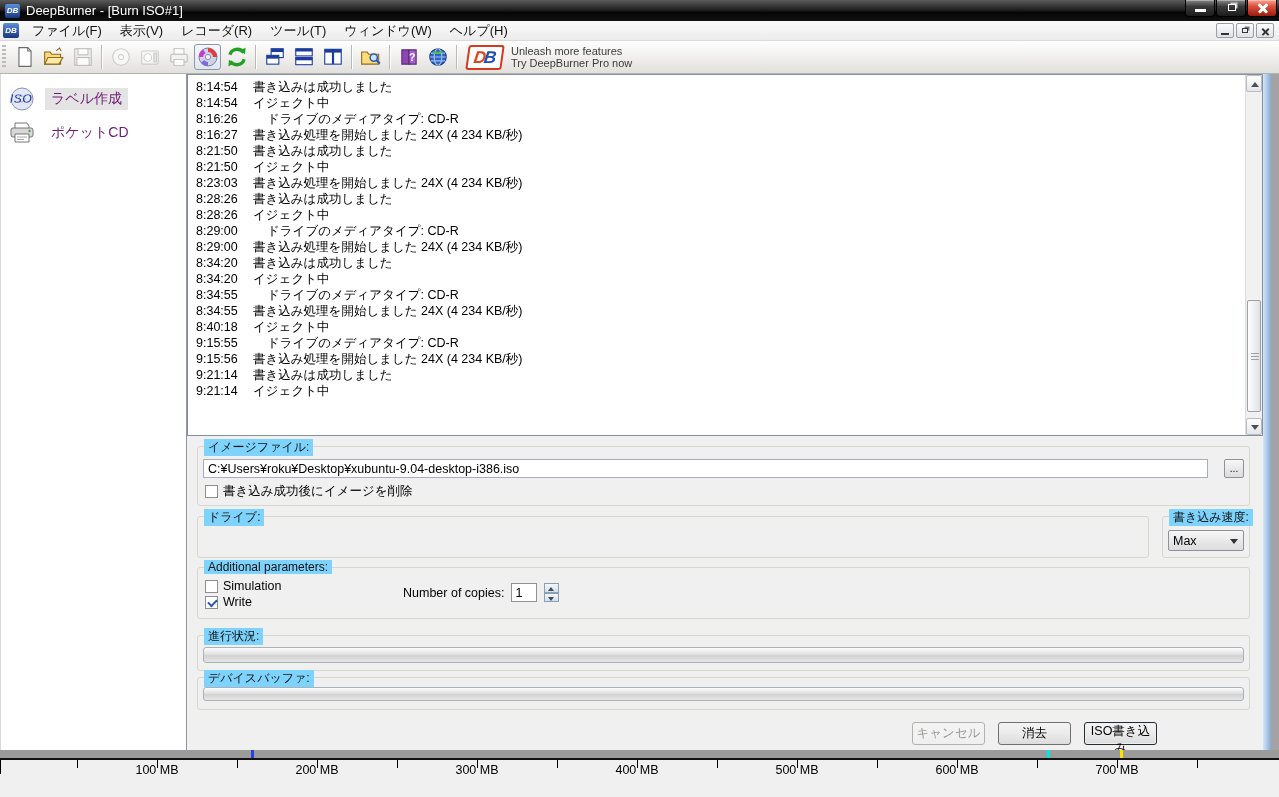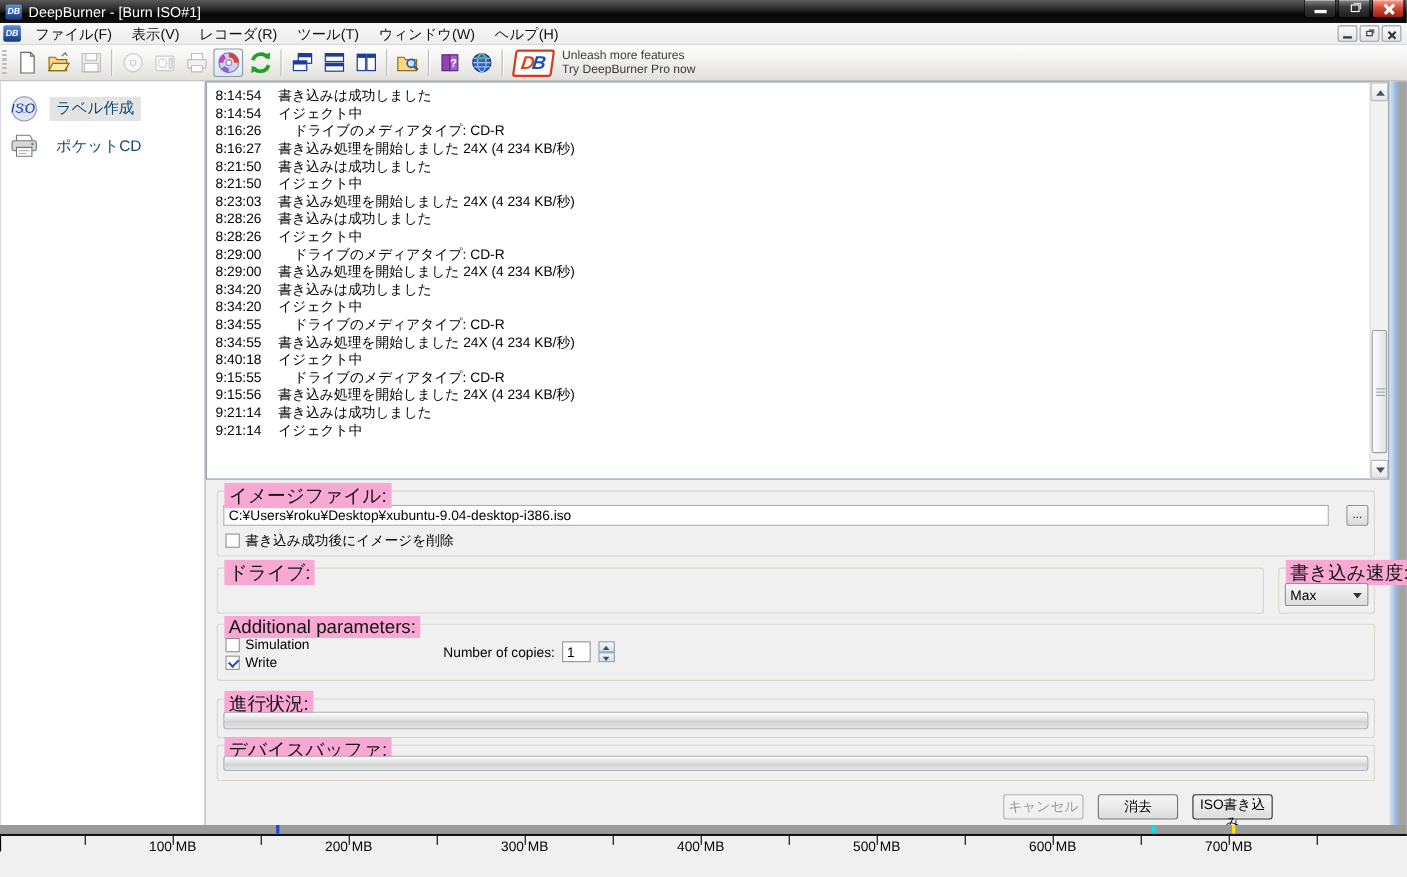--- a/index.html
+++ b/index.html
@@ -63,21 +63,21 @@
     justify-content:center; font-weight:bold; font-style:italic; font-size:17px; }
   .promo-logo .d { color:#e04718; } .promo-logo .b { color:#1c4fb8; margin-left:-2px; }
   .promo-text { font-size:11px; color:#3c3c3c; line-height:12.5px; }
 
   
   .main { height:676px; display:flex; }
   .sidebar { width:187px; background:#fff; border-right:1px solid #8f959d;
     border-left:1px solid #d9d9d9; padding-top:8px; }
   .side-item { display:flex; align-items:center; gap:8px; padding:4px 6px; cursor:default; }
   .side-ic { width:30px; height:26px; } .side-ic svg { width:100%; height:100%; }
-  .side-label { font-size:14px; color:#0c4a6e; padding:2px 6px; }
+  .side-label { font-size:14px; color:#701a75; padding:2px 6px; }
   .side-label.selected { background:#e4e4e4; }
 
   .content { width:1076px; display:flex; flex-direction:column; }
   .child-edge { width:8px; background:linear-gradient(90deg,#d7e6f5,#84abd8); }
   .mdi-bg { width:8px; background:#a3a3a3; }
 
   
   .log-box { height:362px; background:#fff; border:1px solid #84909e; position:relative;
     overflow:hidden; }
   .log-lines { padding:4px 0 0 8px; font-size:12.5px; color:#000; }
@@ -96,22 +96,22 @@
   .sb-thumb { position:absolute; left:1px; width:14px; top:225px; height:112px;
     border:1px solid #9aa0a8; border-radius:2px;
     background:linear-gradient(90deg,#fdfdfd,#dfe2e6); }
   .sb-thumb i { position:absolute; left:3px; top:50%; width:8px; height:1px; background:#9aa0a8;
     box-shadow:0 3px 0 #9aa0a8, 0 -3px 0 #9aa0a8; }
 
   
   .formarea { height:314px; background:#f0f0f0; padding:4px 13px 0 10px;
     display:flex; flex-direction:column; }
   .group { position:relative; border:1px solid #d7d7cd; border-radius:3px; }
-  .group > .glabel { position:absolute; top:-8px; left:6px; background:#f9a8d4;
-    padding:0 4px; font-size:17px; color:#111; white-space:nowrap; }
+  .group > .glabel { position:absolute; top:-8px; left:6px; background:#7dd3fc;
+    padding:0 4px; font-size:12px; color:#111; white-space:nowrap; }
   .g-image { height:60px; margin-top:6px; }
   .file-row { display:flex; gap:16px; margin:12px 5px 0 5px; }
   .file-input { flex:1; height:19px; border:1px solid #a8aeb5; background:#fff;
     font-size:12.5px; padding:0 4px; font-family:inherit; }
   .browse-btn { width:20px; height:19px; border:1px solid #8d9299; border-radius:2px;
     background:linear-gradient(#f6f6f6,#dcdcdc); font-size:10px; line-height:10px; }
   .cbrow { display:flex; align-items:center; gap:5px; font-size:12.5px; margin:5px 0 0 7px; }
   .cbx { width:13px; height:13px; border:1px solid #8e8e8e; background:#fff; position:relative;
     flex:none; }
   .on > .cbx::after { content:""; position:absolute; left:2px; top:2px; width:7px; height:4px;

